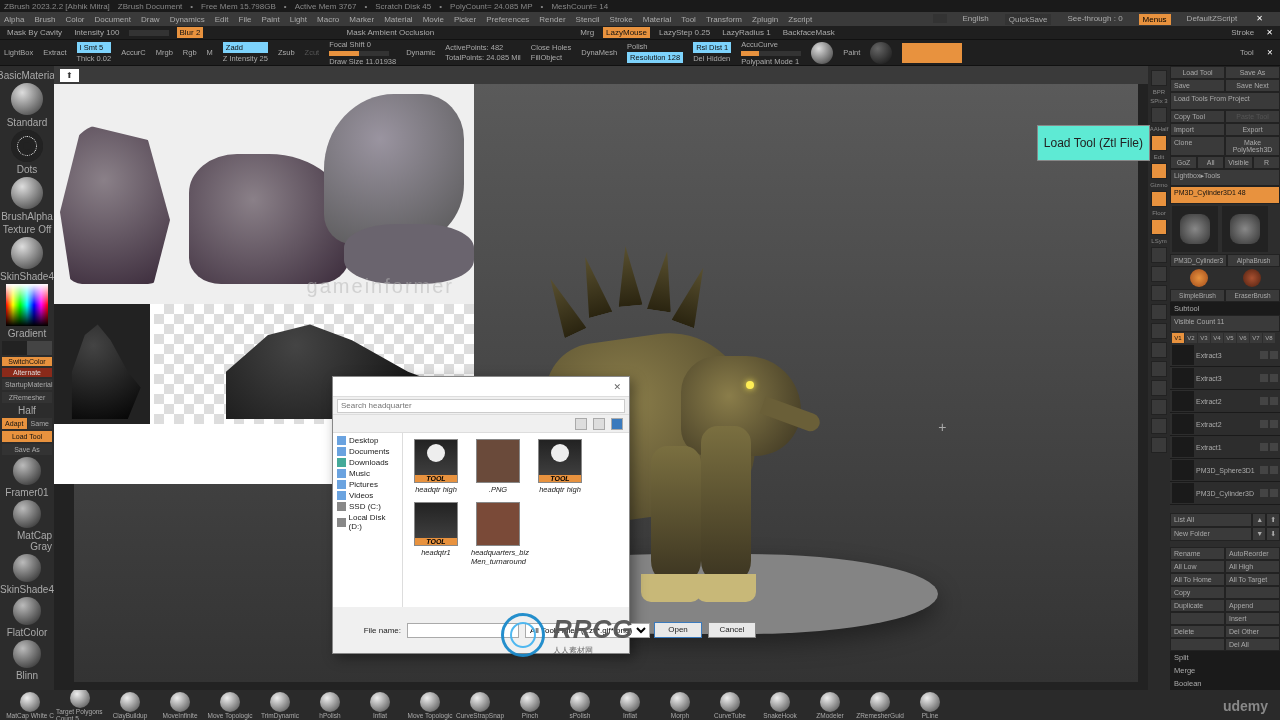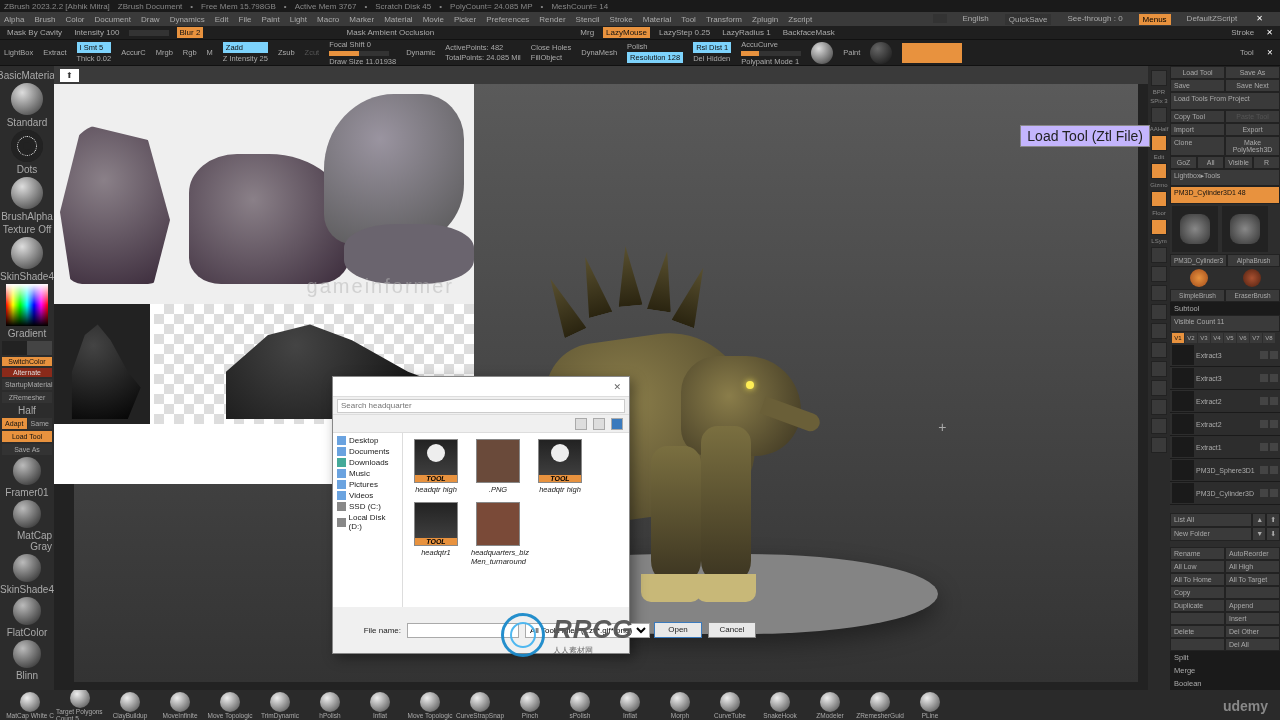--- a/index.html
+++ b/index.html
@@ -117,21 +117,21 @@
   .pr-subtool-hdr { background: #1a1a1a; padding: 2px 4px; }
   .pr-vlist { display: flex; gap: 1px; padding: 1px 2px; }
   .pr-v { width: 12px; height: 10px; background: #3a3a3a; text-align: center; font-size: 6px; line-height: 10px; }
   .pr-v.orange { background: #e8923e; color: #111; }
   .pr-subtool-item { display: flex; align-items: center; gap: 2px; padding: 1px 2px; border-bottom: 1px solid #1a1a1a; }
   .pr-st-icon { width: 22px; height: 20px; background: #1a1a1a; }
   .pr-st-name { flex: 1; font-size: 7px; }
   .pr-st-tog { width: 8px; height: 8px; background: #444; }
   .pr-act-row { display: flex; }
   .pr-act { flex:1; background: #3a3a3a; border: 1px solid #222; padding: 2px 3px; font-size: 7px; }
-  .tooltip { position:absolute; right:130px; top:125px; background:#c4b5fd; color:#222; font-size:14px; padding:2px 6px; border:1px solid #888; }
+  .tooltip { position:absolute; right:130px; top:125px; background:#5eead4; color:#222; font-size:12px; padding:10px 6px; border:1px solid #888; }
   
   
   .bottom-strip { height: 30px; background: #2a2a2a; display: flex; align-items: center; padding: 2px 6px; gap: 2px; overflow: hidden; }
   .brush-item { display: flex; flex-direction: column; align-items: center; width: 48px; }
   .brush-orb { width: 20px; height: 20px; border-radius: 50%; background: radial-gradient(circle at 35% 30%, #eee, #444); }
   .brush-lbl { font-size: 6.5px; color: #aaa; }
   
   
   .logo-wm { position: absolute; left: 50%; bottom: 30px; transform: translate(-50%, 0); width: 200px; height: 50px; display: flex; align-items: center; gap: 8px; opacity: 0.95; }
   .logo-circle { width: 44px; height: 44px; border: 3px solid #1a8acb; border-radius: 50%; position: relative; }

